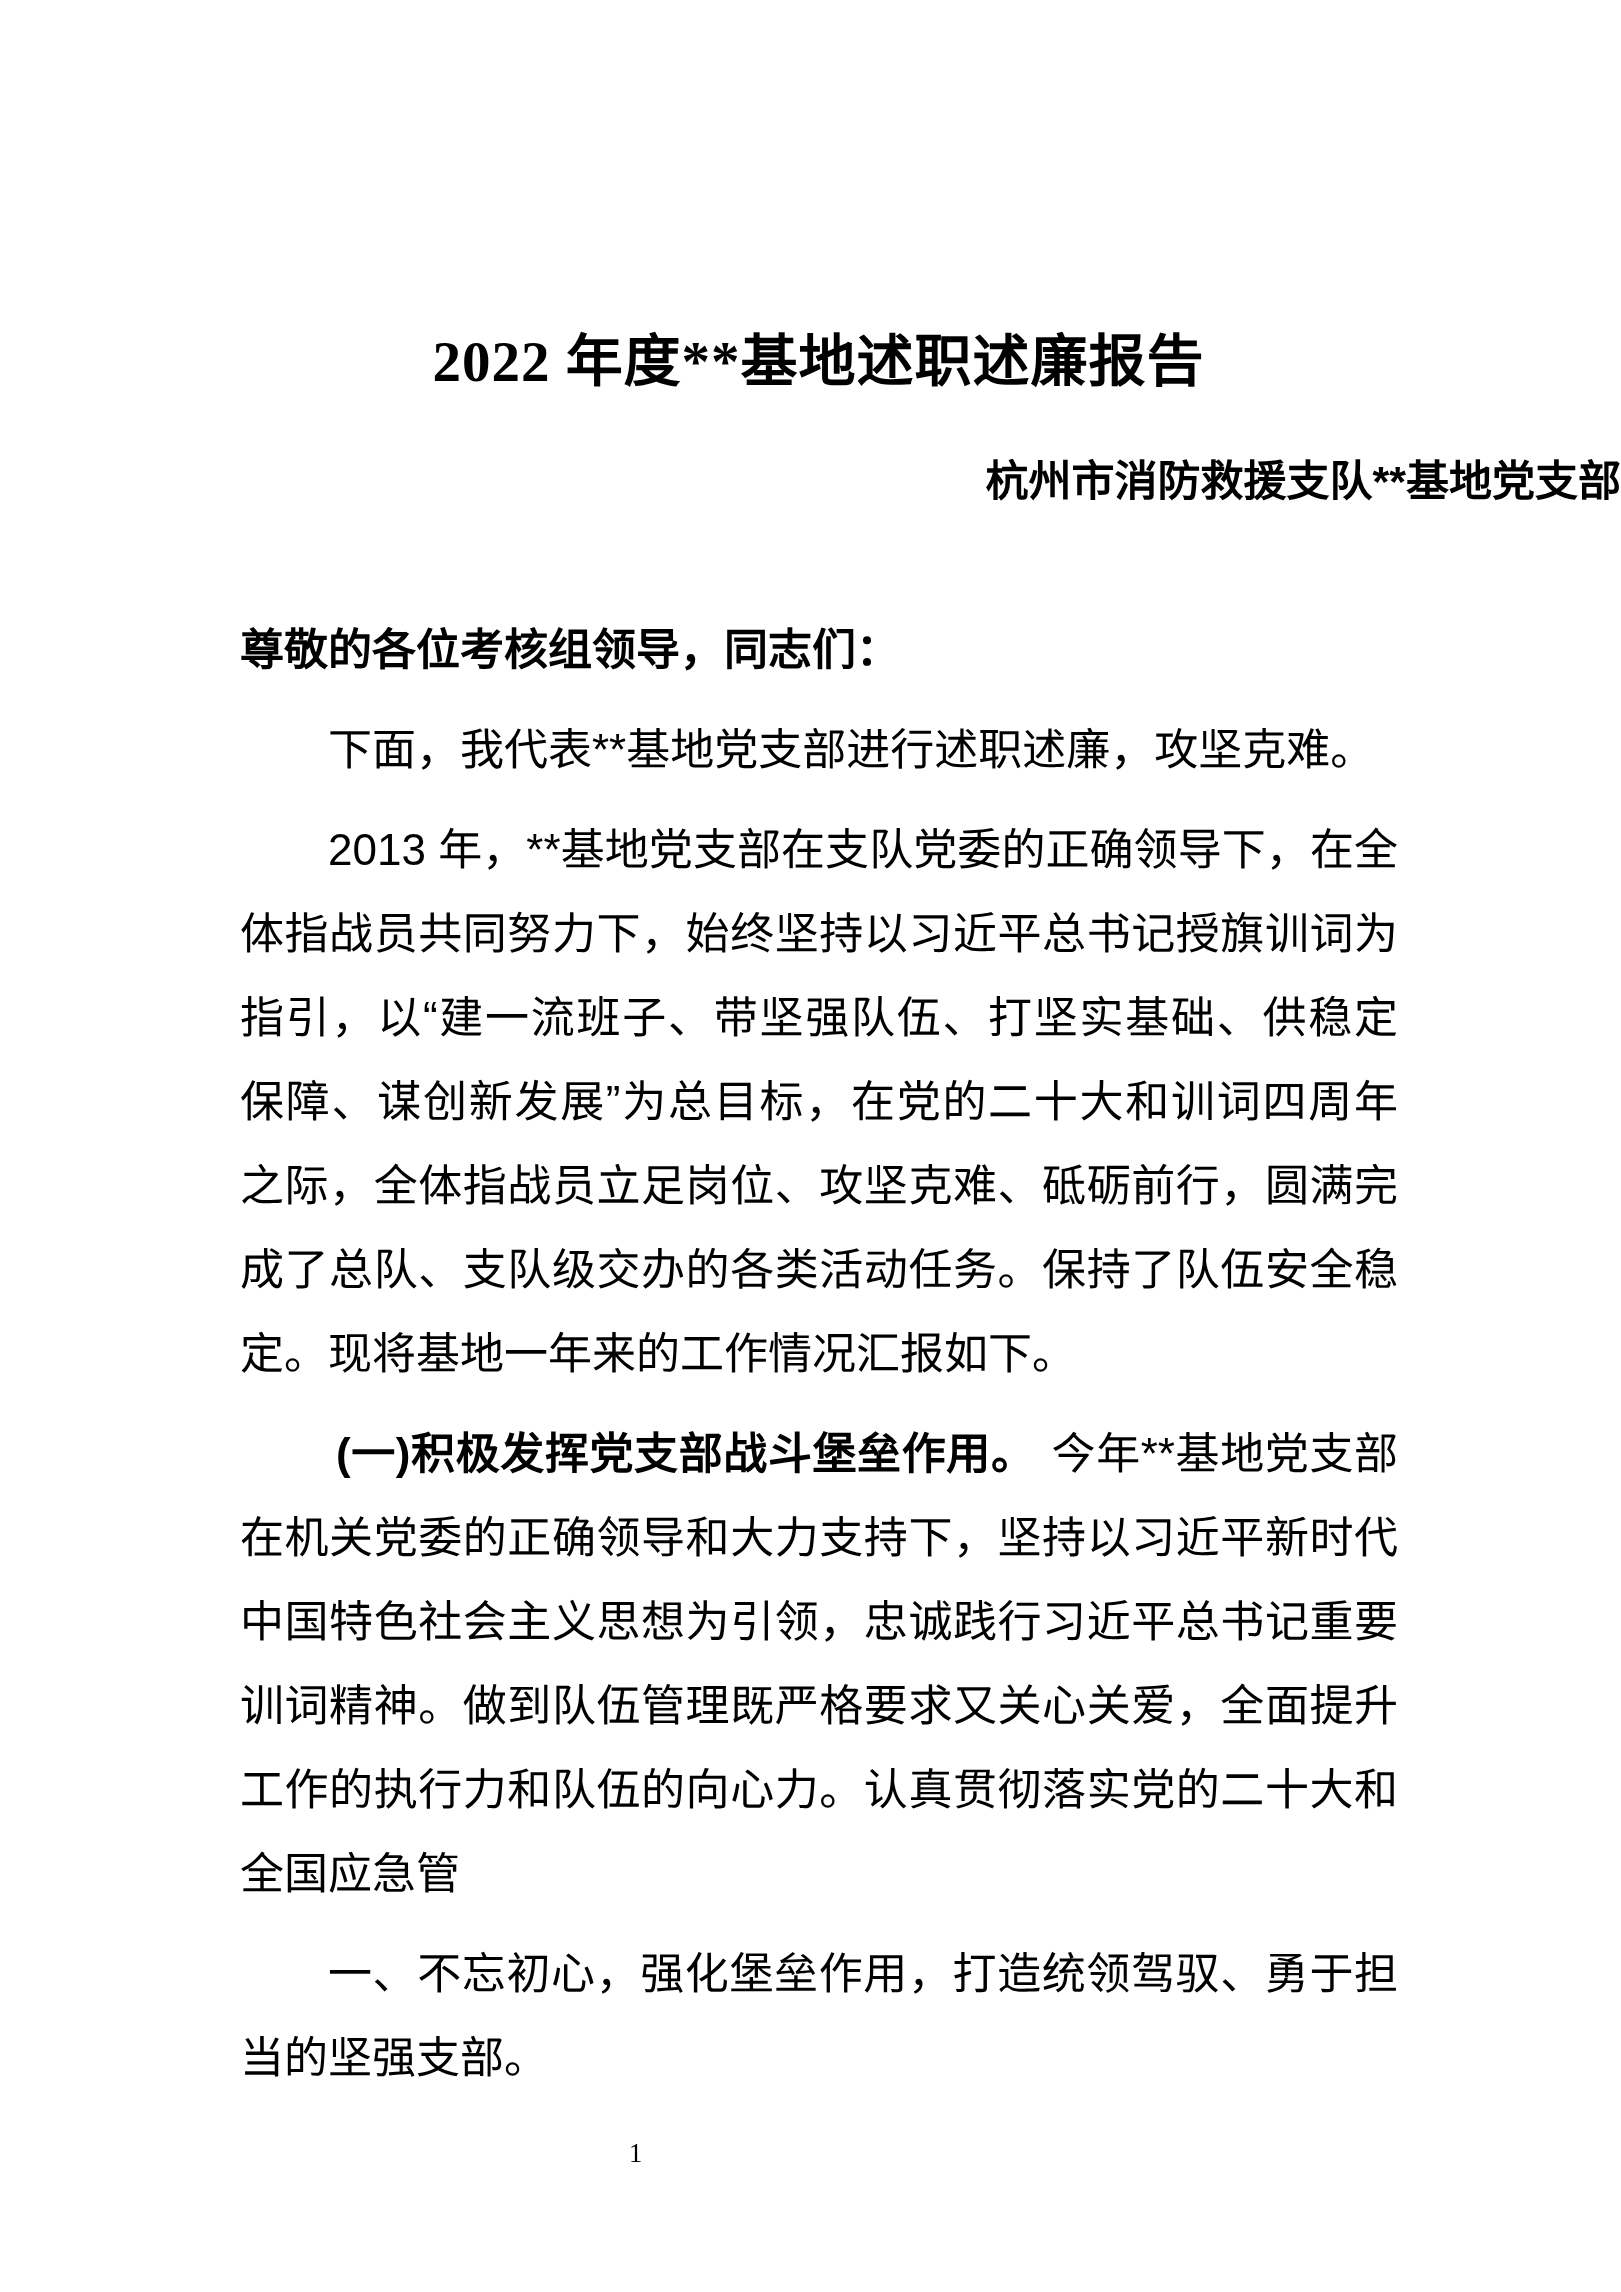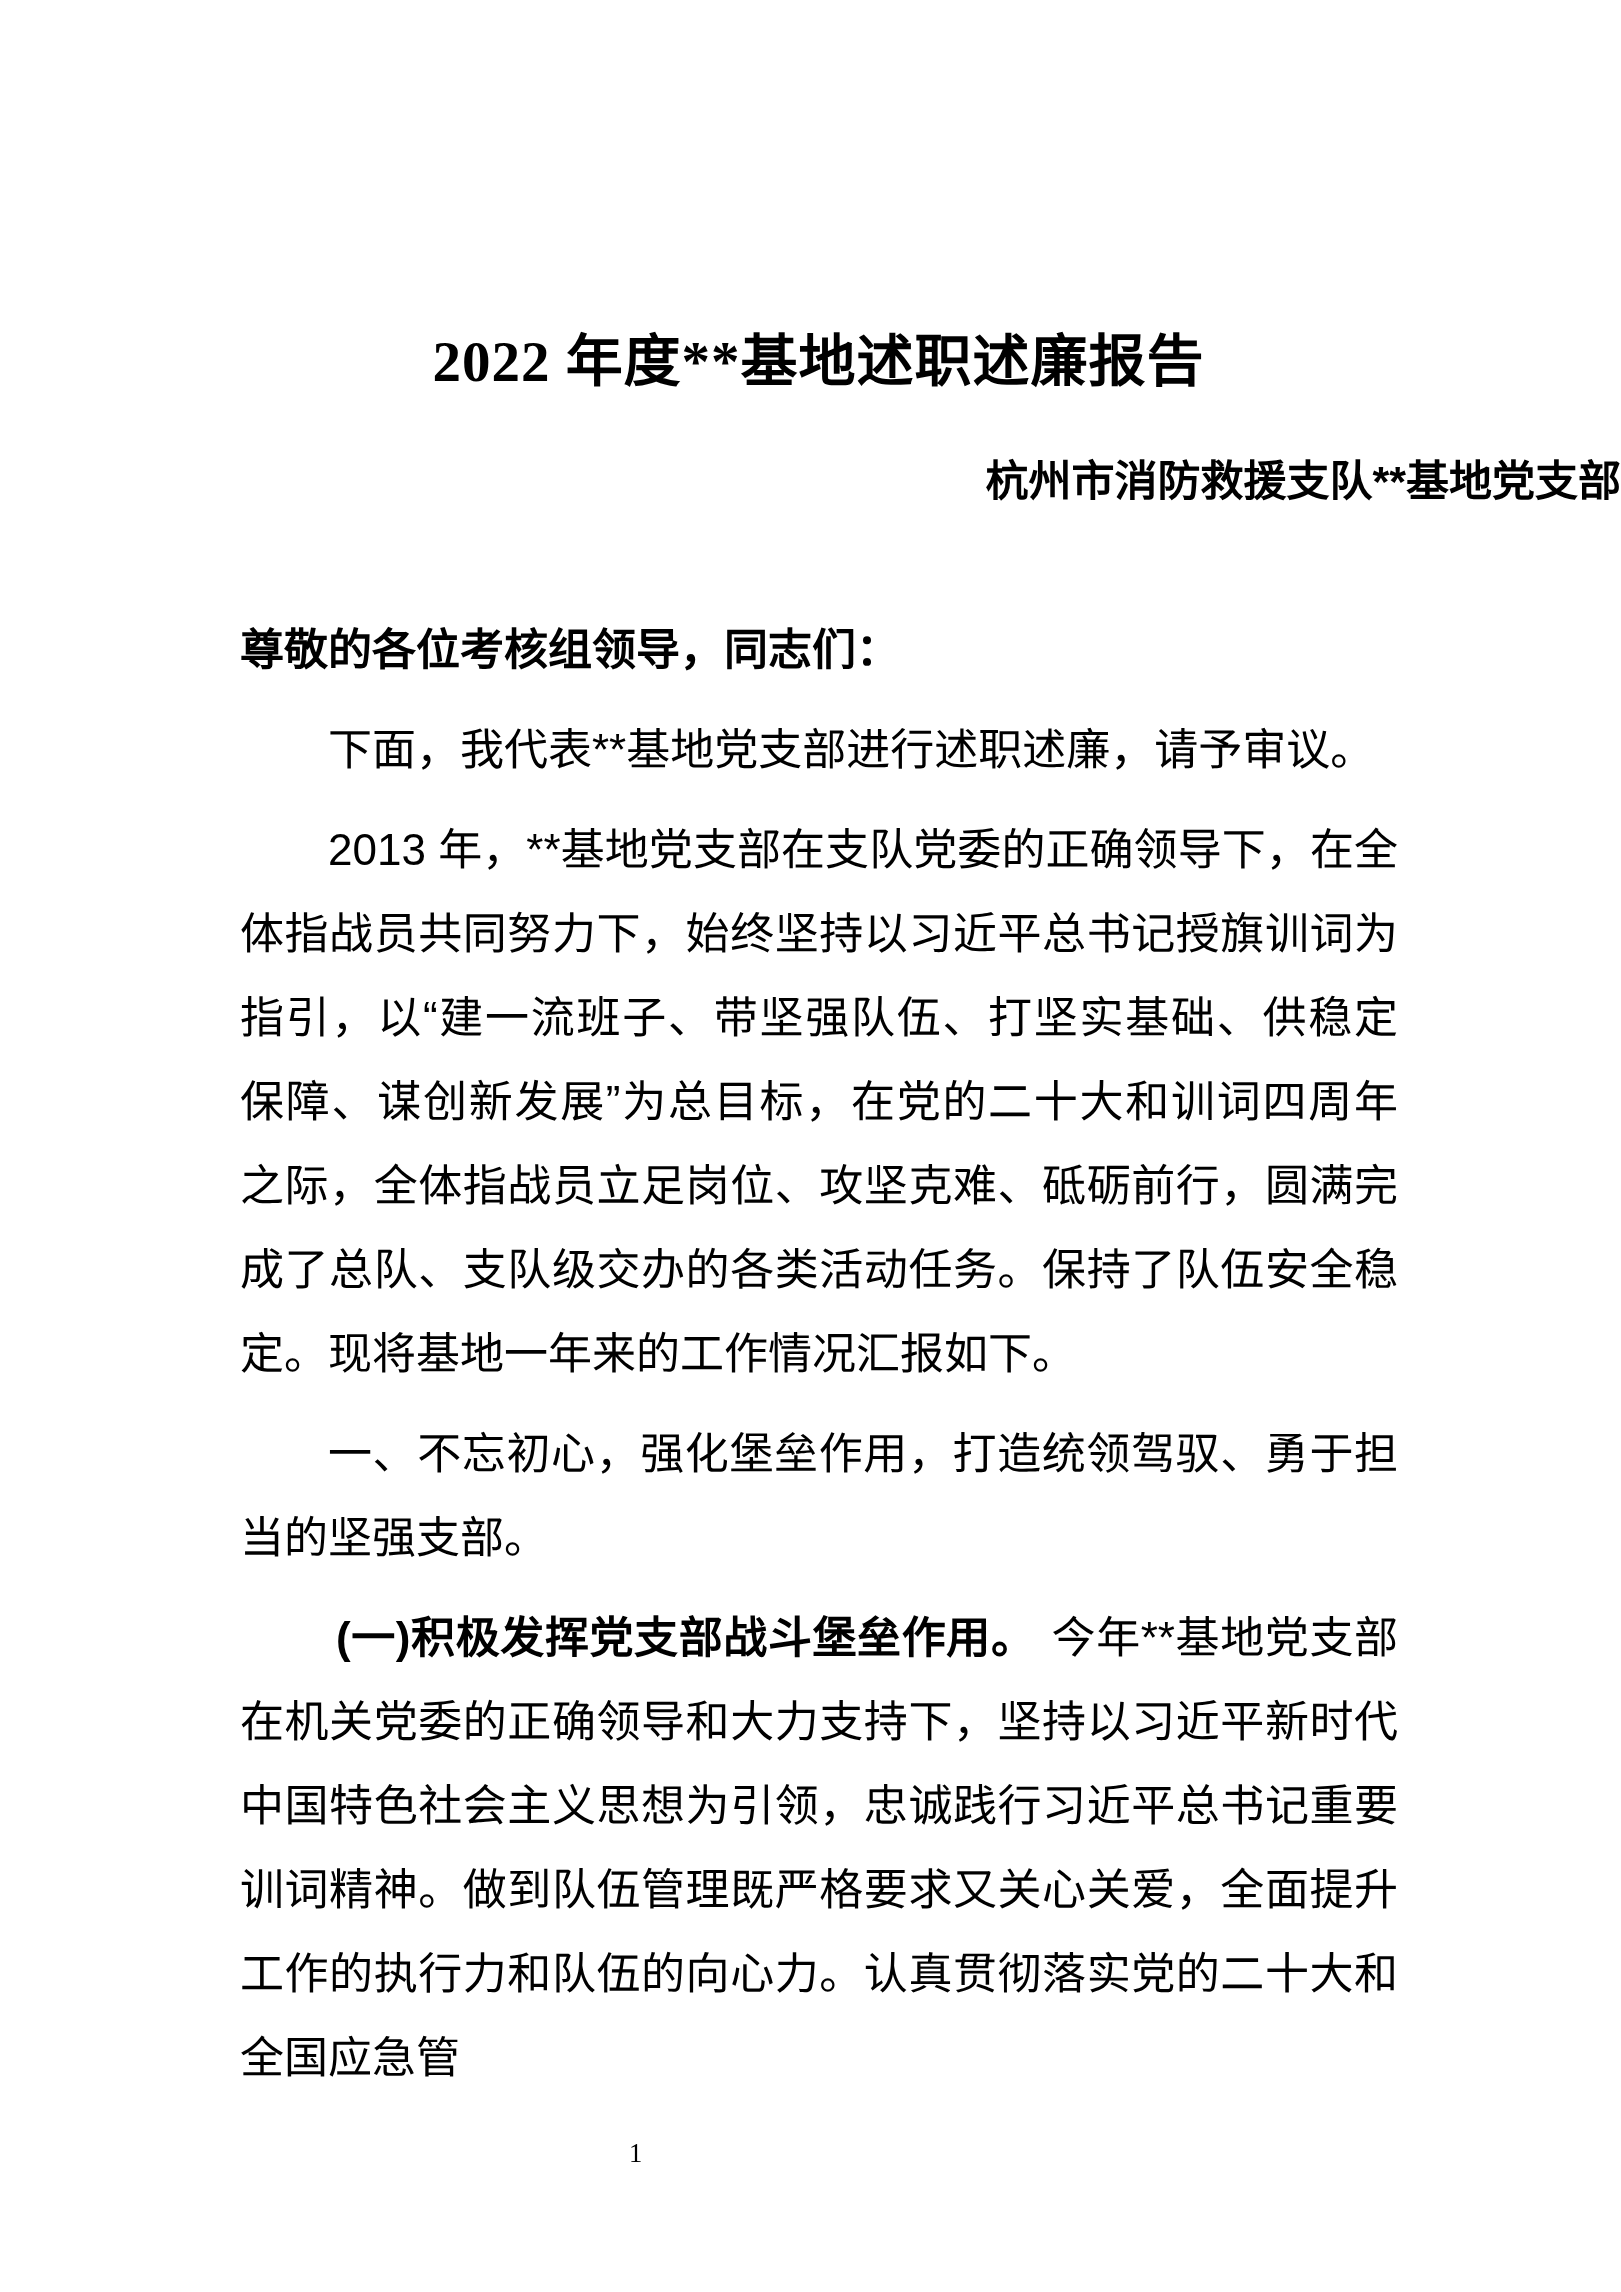--- a/index.html
+++ b/index.html
@@ -76,26 +76,26 @@
 <div class="page">
 
   <h1 class="doc-title">2022 年度**基地述职述廉报告</h1>
 
   <h2 class="doc-subtitle">杭州市消防救援支队**基地党支部</h2>
 
   <div class="doc-body">
 
     <p class="salutation">尊敬的各位考核组领导，同志们：</p>
 
-    <p class="para">下面，我代表**基地党支部进行述职述廉，请予审议。</p>
+    <p class="para">下面，我代表**基地党支部进行述职述廉，攻坚克难。</p>
 
     <p class="para">2013 年，**基地党支部在支队党委的正确领导下，在全体指战员共同努力下，始终坚持以习近平总书记授旗训词为指引，以“建一流班子、带坚强队伍、打坚实基础、供稳定保障、谋创新发展”为总目标，在党的二十大和训词四周年之际，全体指战员立足岗位、攻坚克难、砥砺前行，圆满完成了总队、支队级交办的各类活动任务。保持了队伍安全稳定。现将基地一年来的工作情况汇报如下。</p>
 
+    <p class="para"><span class="bold-lead">(一)积极发挥党支部战斗堡垒作用。</span><span>今年**基地党支部在机关党委的正确领导和大力支持下，坚持以习近平新时代中国特色社会主义思想为引领，忠诚践行习近平总书记重要训词精神。做到队伍管理既严格要求又关心关爱，全面提升工作的执行力和队伍的向心力。认真贯彻落实党的二十大和全国应急管</span></p>
+
     <p class="para">一、不忘初心，强化堡垒作用，打造统领驾驭、勇于担当的坚强支部。</p>
-
-    <p class="para"><span class="bold-lead">(一)积极发挥党支部战斗堡垒作用。</span><span>今年**基地党支部在机关党委的正确领导和大力支持下，坚持以习近平新时代中国特色社会主义思想为引领，忠诚践行习近平总书记重要训词精神。做到队伍管理既严格要求又关心关爱，全面提升工作的执行力和队伍的向心力。认真贯彻落实党的二十大和全国应急管</span></p>
 
   </div>
 
   <div class="page-number">1</div>
 
 </div>
 
 
 </body></html>

